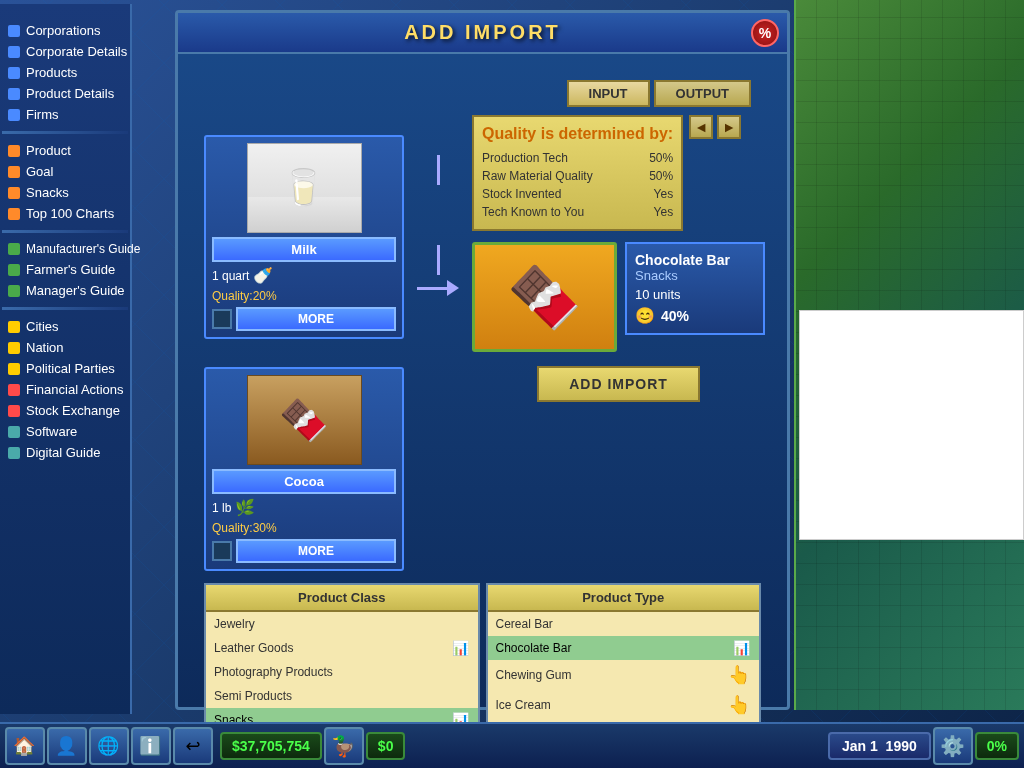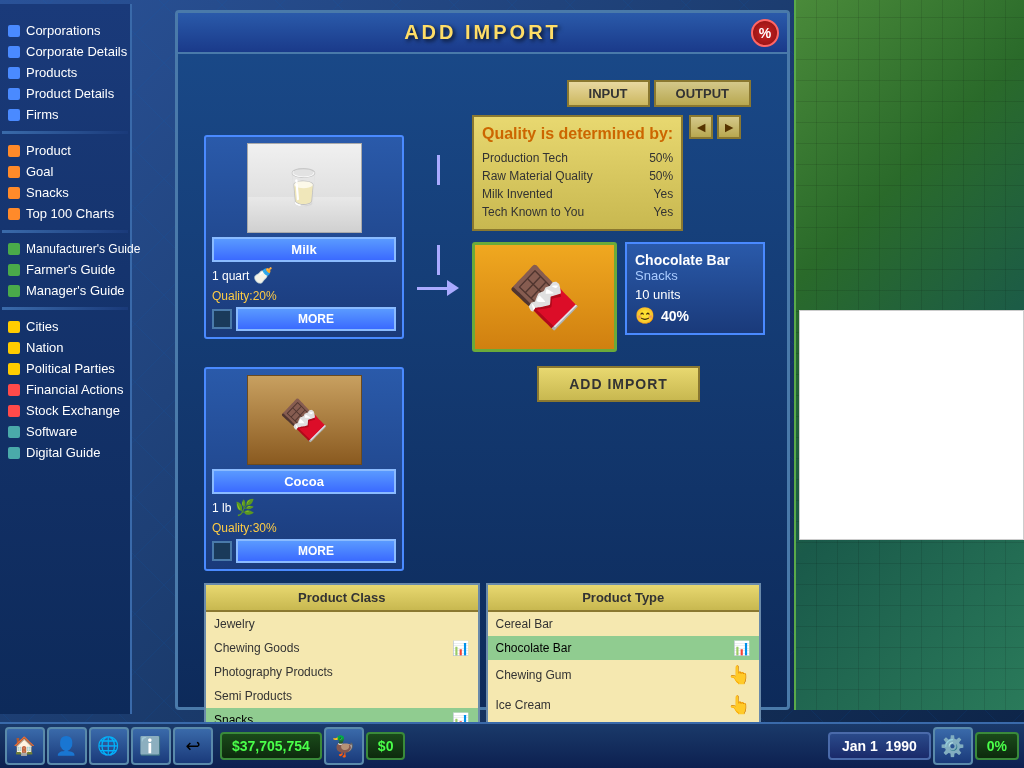--- a/index.html
+++ b/index.html
@@ -753,21 +753,21 @@
             <div class="quality-title">Quality is determined by:</div>
             <div class="quality-row">
               <span>Production Tech</span>
               <span class="quality-value">50%</span>
             </div>
             <div class="quality-row">
               <span>Raw Material Quality</span>
               <span class="quality-value">50%</span>
             </div>
             <div class="quality-row">
-              <span>Milk Invented</span>
+              <span>Stock Invented</span>
               <span class="quality-value">Yes</span>
             </div>
             <div class="quality-row">
               <span>Tech Known to You</span>
               <span class="quality-value">Yes</span>
             </div>
           </div>
           <div class="nav-arrows">
             <div class="nav-arrow">◄</div>
             <div class="nav-arrow">►</div>
@@ -795,21 +795,21 @@
 
     <div class="product-tables">
 
       <div class="product-table">
         <div class="table-header">Product Class</div>
         <div class="table-body">
           <div class="table-row">
             <span>Jewelry</span>
           </div>
           <div class="table-row">
-            <span>Chewing Goods</span>
+            <span>Leather Goods</span>
             <span class="row-icon">📊</span>
           </div>
           <div class="table-row">
             <span>Photography Products</span>
           </div>
           <div class="table-row">
             <span>Semi Products</span>
           </div>
           <div class="table-row selected">
             <span>Snacks</span>

